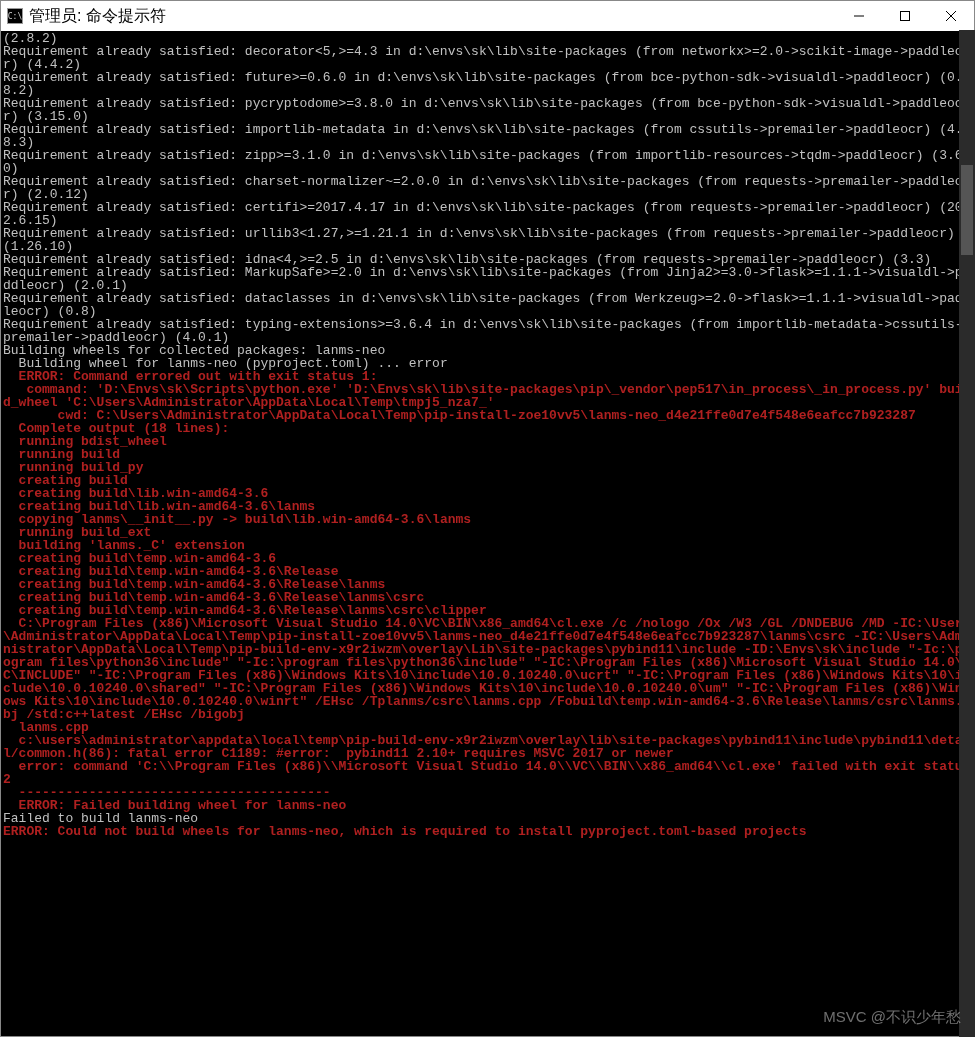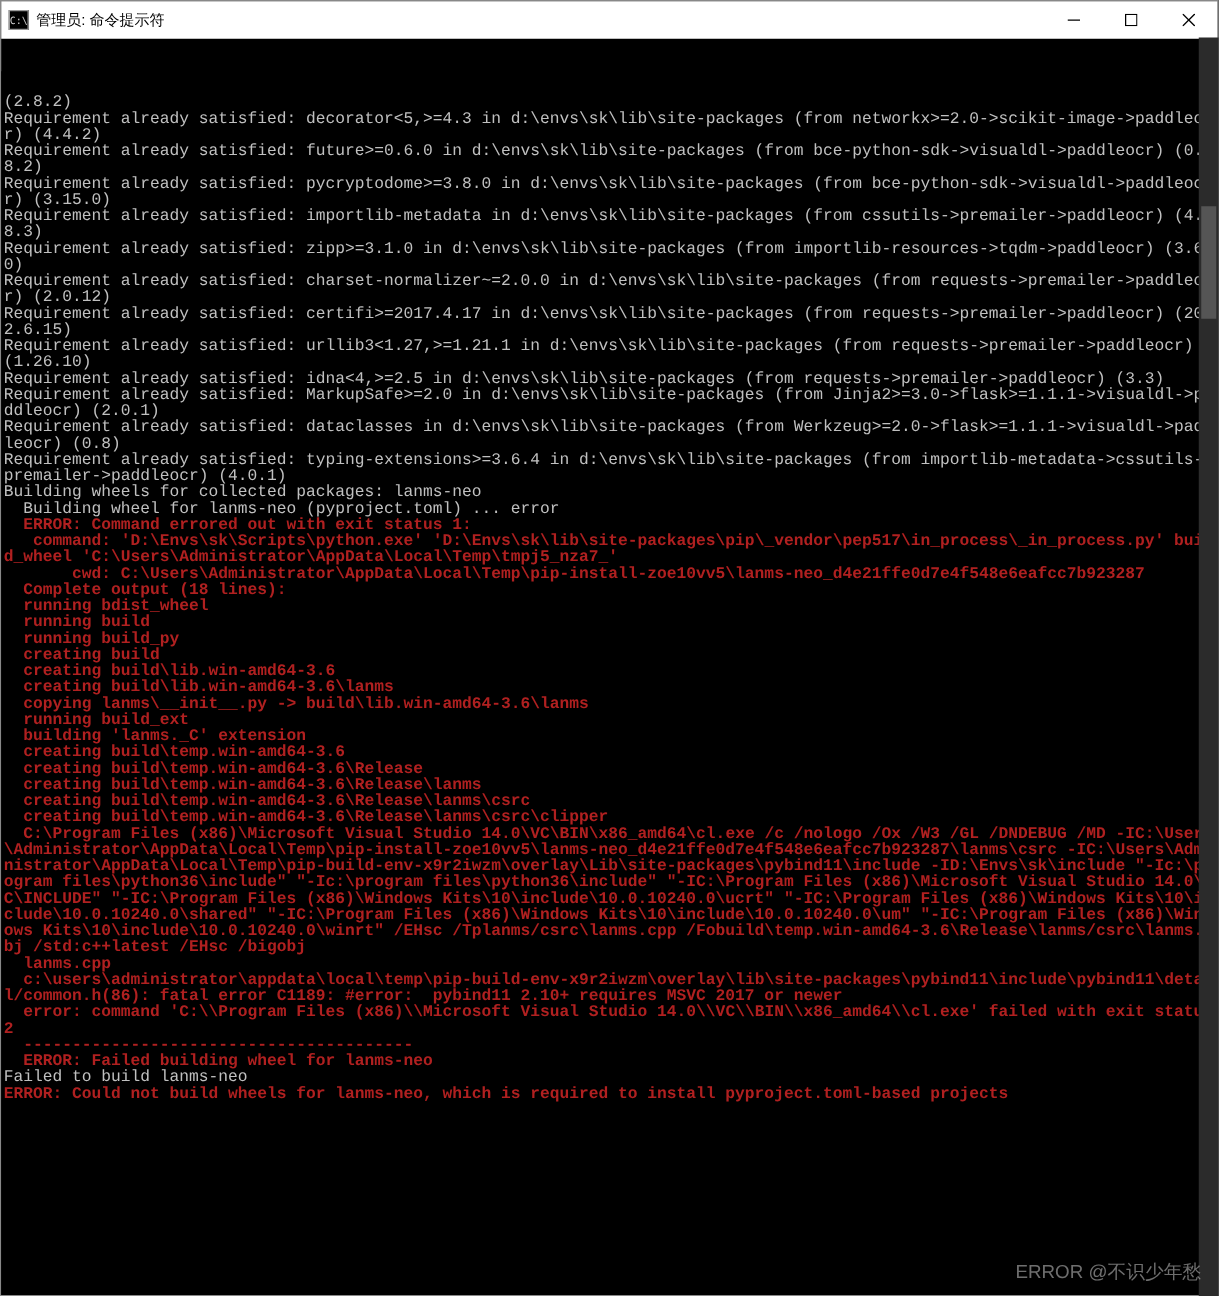--- a/index.html
+++ b/index.html
@@ -34,21 +34,21 @@
     border: 1px solid #999;
     margin-right: 6px;
     display: inline-flex;
     align-items: center;
     justify-content: center;
     color: #ccc;
     font-size: 8px;
     font-family: Consolas, monospace;
   }
   .titlebar .title {
-    font-size: 12px;
+    font-size: 16px;
     color: #000;
     flex: 1;
   }
   .titlebar .winbtns {
     display: flex;
     height: 100%;
   }
   .titlebar .winbtn {
     width: 46px;
     height: 100%;
@@ -59,26 +59,25 @@
     color: #000;
     cursor: default;
   }
   .terminal {
     flex: 1;
     background: #000;
     color: #c0c0c0;
     font-family: "NSimSun","SimSun",Consolas,"Courier New",monospace;
     font-size: 13px;
     line-height: 1.0;
-    padding: 18px 2px;
+    padding: 1px 2px;
     white-space: pre-wrap;
     word-break: break-all;
     overflow: hidden;
     position: relative;
-    margin-top: 26px;
   }
   .terminal .line { display: block; }
   .err { color: #b02020; font-weight: bold; }
   .scrollbar {
     position: absolute;
     right: 0;
     top: 30px;
     bottom: 0;
     width: 16px;
     background: #2b2b2b;
@@ -128,13 +127,13 @@
     </div>
   </div>
 
   <div class="terminal" id="terminal"><span class="line ">(2.8.2)</span><span class="line ">Requirement already satisfied: decorator&lt;5,&gt;=4.3 in d:\envs\sk\lib\site-packages (from networkx&gt;=2.0-&gt;scikit-image-&gt;paddleocr) (4.4.2)</span><span class="line ">Requirement already satisfied: future&gt;=0.6.0 in d:\envs\sk\lib\site-packages (from bce-python-sdk-&gt;visualdl-&gt;paddleocr) (0.18.2)</span><span class="line ">Requirement already satisfied: pycryptodome&gt;=3.8.0 in d:\envs\sk\lib\site-packages (from bce-python-sdk-&gt;visualdl-&gt;paddleocr) (3.15.0)</span><span class="line ">Requirement already satisfied: importlib-metadata in d:\envs\sk\lib\site-packages (from cssutils-&gt;premailer-&gt;paddleocr) (4.8.3)</span><span class="line ">Requirement already satisfied: zipp&gt;=3.1.0 in d:\envs\sk\lib\site-packages (from importlib-resources-&gt;tqdm-&gt;paddleocr) (3.6.0)</span><span class="line ">Requirement already satisfied: charset-normalizer~=2.0.0 in d:\envs\sk\lib\site-packages (from requests-&gt;premailer-&gt;paddleocr) (2.0.12)</span><span class="line ">Requirement already satisfied: certifi&gt;=2017.4.17 in d:\envs\sk\lib\site-packages (from requests-&gt;premailer-&gt;paddleocr) (2022.6.15)</span><span class="line ">Requirement already satisfied: urllib3&lt;1.27,&gt;=1.21.1 in d:\envs\sk\lib\site-packages (from requests-&gt;premailer-&gt;paddleocr) (1.26.10)</span><span class="line ">Requirement already satisfied: idna&lt;4,&gt;=2.5 in d:\envs\sk\lib\site-packages (from requests-&gt;premailer-&gt;paddleocr) (3.3)</span><span class="line ">Requirement already satisfied: MarkupSafe&gt;=2.0 in d:\envs\sk\lib\site-packages (from Jinja2&gt;=3.0-&gt;flask&gt;=1.1.1-&gt;visualdl-&gt;paddleocr) (2.0.1)</span><span class="line ">Requirement already satisfied: dataclasses in d:\envs\sk\lib\site-packages (from Werkzeug&gt;=2.0-&gt;flask&gt;=1.1.1-&gt;visualdl-&gt;paddleocr) (0.8)</span><span class="line ">Requirement already satisfied: typing-extensions&gt;=3.6.4 in d:\envs\sk\lib\site-packages (from importlib-metadata-&gt;cssutils-&gt;premailer-&gt;paddleocr) (4.0.1)</span><span class="line ">Building wheels for collected packages: lanms-neo</span><span class="line ">  Building wheel for lanms-neo (pyproject.toml) ... error</span><span class="line err">  ERROR: Command errored out with exit status 1:</span><span class="line err">   command: 'D:\Envs\sk\Scripts\python.exe' 'D:\Envs\sk\lib\site-packages\pip\_vendor\pep517\in_process\_in_process.py' build_wheel 'C:\Users\Administrator\AppData\Local\Temp\tmpj5_nza7_'</span><span class="line err">       cwd: C:\Users\Administrator\AppData\Local\Temp\pip-install-zoe10vv5\lanms-neo_d4e21ffe0d7e4f548e6eafcc7b923287</span><span class="line err">  Complete output (18 lines):</span><span class="line err">  running bdist_wheel</span><span class="line err">  running build</span><span class="line err">  running build_py</span><span class="line err">  creating build</span><span class="line err">  creating build\lib.win-amd64-3.6</span><span class="line err">  creating build\lib.win-amd64-3.6\lanms</span><span class="line err">  copying lanms\__init__.py -&gt; build\lib.win-amd64-3.6\lanms</span><span class="line err">  running build_ext</span><span class="line err">  building 'lanms._C' extension</span><span class="line err">  creating build\temp.win-amd64-3.6</span><span class="line err">  creating build\temp.win-amd64-3.6\Release</span><span class="line err">  creating build\temp.win-amd64-3.6\Release\lanms</span><span class="line err">  creating build\temp.win-amd64-3.6\Release\lanms\csrc</span><span class="line err">  creating build\temp.win-amd64-3.6\Release\lanms\csrc\clipper</span><span class="line err">  C:\Program Files (x86)\Microsoft Visual Studio 14.0\VC\BIN\x86_amd64\cl.exe /c /nologo /Ox /W3 /GL /DNDEBUG /MD -IC:\Users\Administrator\AppData\Local\Temp\pip-install-zoe10vv5\lanms-neo_d4e21ffe0d7e4f548e6eafcc7b923287\lanms\csrc -IC:\Users\Administrator\AppData\Local\Temp\pip-build-env-x9r2iwzm\overlay\Lib\site-packages\pybind11\include -ID:\Envs\sk\include "-Ic:\program files\python36\include" "-Ic:\program files\python36\include" "-IC:\Program Files (x86)\Microsoft Visual Studio 14.0\VC\INCLUDE" "-IC:\Program Files (x86)\Windows Kits\10\include\10.0.10240.0\ucrt" "-IC:\Program Files (x86)\Windows Kits\10\include\10.0.10240.0\shared" "-IC:\Program Files (x86)\Windows Kits\10\include\10.0.10240.0\um" "-IC:\Program Files (x86)\Windows Kits\10\include\10.0.10240.0\winrt" /EHsc /Tplanms/csrc\lanms.cpp /Fobuild\temp.win-amd64-3.6\Release\lanms/csrc\lanms.obj /std:c++latest /EHsc /bigobj</span><span class="line err">  lanms.cpp</span><span class="line err">  c:\users\administrator\appdata\local\temp\pip-build-env-x9r2iwzm\overlay\lib\site-packages\pybind11\include\pybind11\detail/common.h(86): fatal error C1189: #error:  pybind11 2.10+ requires MSVC 2017 or newer</span><span class="line err">  error: command 'C:\\Program Files (x86)\\Microsoft Visual Studio 14.0\\VC\\BIN\\x86_amd64\\cl.exe' failed with exit status 2</span><span class="line err">  ----------------------------------------</span><span class="line err">  ERROR: Failed building wheel for lanms-neo</span><span class="line ">Failed to build lanms-neo</span><span class="line err">ERROR: Could not build wheels for lanms-neo, which is required to install pyproject.toml-based projects</span></div>
 
   <div class="scrollbar">
     <div class="thumb"></div>
   </div>
 </div>
 
-<div class="watermark">ERROR @不识少年愁</div>
+<div class="watermark">MSVC @不识少年愁</div>
 
 </body></html>

